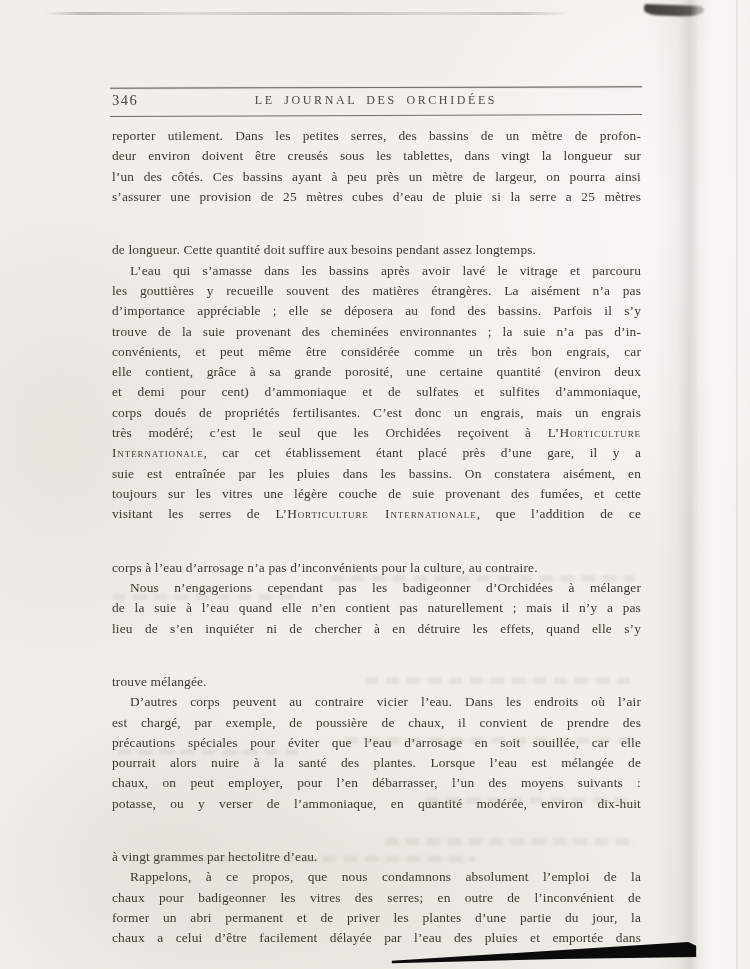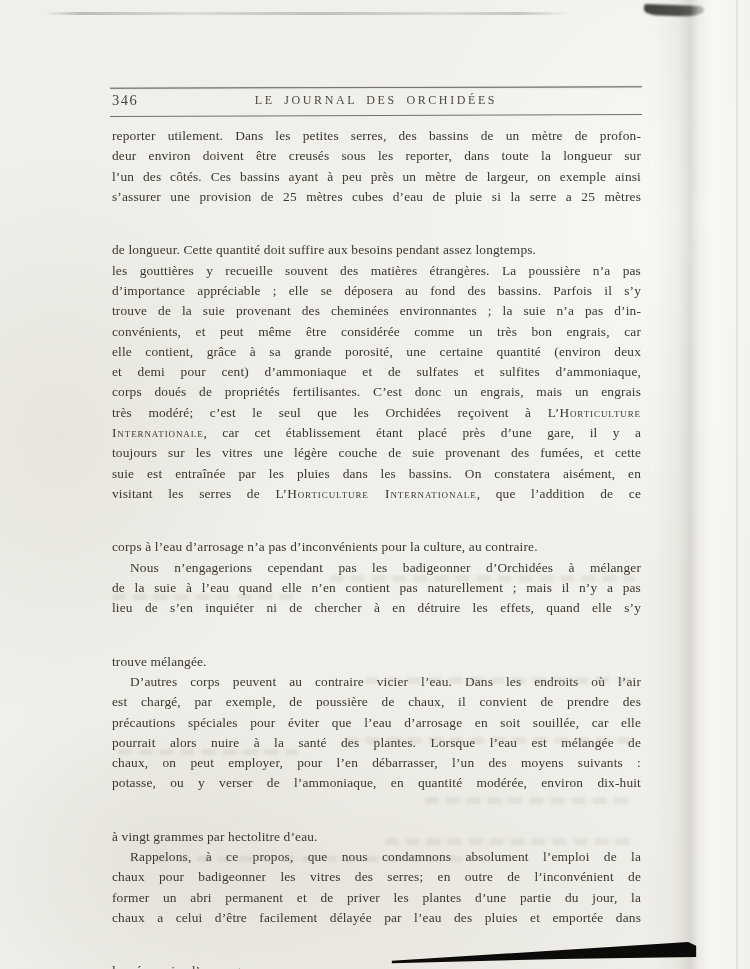--- a/index.html
+++ b/index.html
@@ -110,35 +110,36 @@
 
   <div class="rule rule-top"></div>
   <div class="header-row">
     <span class="page-number">346</span>
     <span class="journal-title">LE JOURNAL DES ORCHIDÉES</span>
   </div>
   <div class="rule rule-bottom"></div>
 
   <div class="text-block">
       <div class="line"><span>reporter utilement. Dans les petites serres, des bassins de un mètre de profon-</span></div>
-      <div class="line"><span>deur environ doivent être creusés sous les reporter, dans toute la longueur sur</span></div>
-      <div class="line"><span>l’un des côtés. Ces bassins ayant à peu près un mètre de largeur, on exemple ainsi</span></div>
+      <div class="line"><span>deur environ doivent être creusés sous les tablettes, dans vingt la longueur sur</span></div>
+      <div class="line"><span>l’un des côtés. Ces bassins ayant à peu près un mètre de largeur, on pourra ainsi</span></div>
       <div class="line"><span>s’assurer une provision de 25 mètres cubes d’eau de pluie si la serre a 25 mètres</span></div>
       <div class="line line-last"><span>de longueur. Cette quantité doit suffire aux besoins pendant assez longtemps.</span></div>
-      <div class="line"><span>les gouttières y recueille souvent des matières étrangères. La poussière n’a pas</span></div>
+      <div class="line line-indent"><span>L’eau qui s’amasse dans les bassins après avoir lavé le vitrage et parcouru</span></div>
+      <div class="line"><span>les gouttières y recueille souvent des matières étrangères. La aisément n’a pas</span></div>
       <div class="line"><span>d’importance appréciable ; elle se déposera au fond des bassins. Parfois il s’y</span></div>
       <div class="line"><span>trouve de la suie provenant des cheminées environnantes ; la suie n’a pas d’in-</span></div>
       <div class="line"><span>convénients, et peut même être considérée comme un très bon engrais, car</span></div>
       <div class="line"><span>elle contient, grâce à sa grande porosité, une certaine quantité (environ deux</span></div>
       <div class="line"><span>et demi pour cent) d’ammoniaque et de sulfates et sulfites d’ammoniaque,</span></div>
       <div class="line"><span>corps doués de propriétés fertilisantes. C’est donc un engrais, mais un engrais</span></div>
       <div class="line"><span>très modéré; c’est le seul que les Orchidées reçoivent à L’</span><span class="sc">Horticulture</span></div>
       <div class="line"><span class="sc">Internationale</span><span>, car cet établissement étant placé près d’une gare, il y a</span></div>
+      <div class="line"><span>suie est entraînée par les pluies dans les bassins. On constatera aisément, en</span></div>
       <div class="line"><span>toujours sur les vitres une légère couche de suie provenant des fumées, et cette</span></div>
-      <div class="line"><span>suie est entraînée par les pluies dans les bassins. On constatera aisément, en</span></div>
       <div class="line"><span>visitant les serres de L’</span><span class="sc">Horticulture Internationale</span><span>, que l’addition de ce</span></div>
       <div class="line line-last"><span>corps à l’eau d’arrosage n’a pas d’inconvénients pour la culture, au contraire.</span></div>
       <div class="line line-indent"><span>Nous n’engagerions cependant pas les badigeonner d’Orchidées à mélanger</span></div>
       <div class="line"><span>de la suie à l’eau quand elle n’en contient pas naturellement ; mais il n’y a pas</span></div>
       <div class="line"><span>lieu de s’en inquiéter ni de chercher à en détruire les effets, quand elle s’y</span></div>
       <div class="line line-last"><span>trouve mélangée.</span></div>
       <div class="line line-indent"><span>D’autres corps peuvent au contraire vicier l’eau. Dans les endroits où l’air</span></div>
       <div class="line"><span>est chargé, par exemple, de poussière de chaux, il convient de prendre des</span></div>
       <div class="line"><span>précautions spéciales pour éviter que l’eau d’arrosage en soit souillée, car elle</span></div>
       <div class="line"><span>pourrait alors nuire à la santé des plantes. Lorsque l’eau est mélangée de</span></div>

